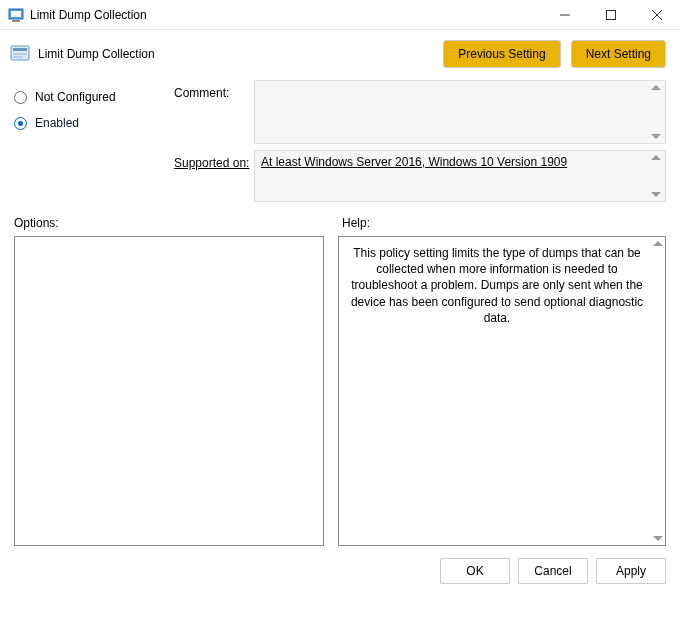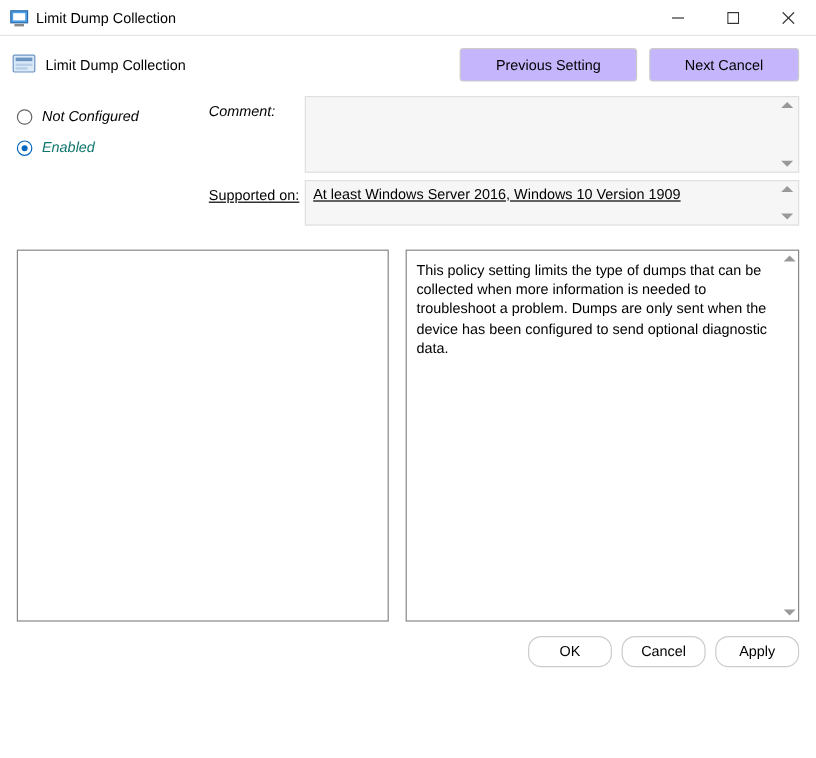--- a/index.html
+++ b/index.html
@@ -36,31 +36,30 @@
     align-items: center;
     padding: 10px 14px 8px 10px;
   }
   .header-row .hdr-icon {
     width:20px;height:18px;margin-right:8px;display:flex;align-items:center;justify-content:center;
   }
   .header-row .hdr-title { font-size: 12px; flex: 0 0 auto; }
   .header-row .spacer { flex: 1; }
   .navbtn {
     border: 1px solid #ccc;
-    background: #c4b5fd;
-    padding: 6px 29px;
+    background: #eab308;
+    padding: 6px 14px;
     font-size: 12px;
     margin-left: 10px;
     border-radius: 3px;
     cursor: pointer;
   }
   .section-top {
     display: flex;
     padding: 4px 14px 0 14px;
-    font-style: italic;
   }
   .radio-col {
     width: 160px;
     padding-top: 4px;
   }
   .radio-row {
     display: flex;
     align-items: center;
     height: 26px;
     cursor: pointer;
@@ -75,21 +74,21 @@
   }
   .radio.checked { border-color: #0067c0; }
   .radio.checked::after {
     content:'';
     position:absolute;
     left:3px; top:3px;
     width:5px; height:5px;
     border-radius:50%;
     background:#0067c0;
   }
-  .radio-row.sel { color:#0f766e; }
+  .radio-row.sel { color:#0f172a; }
   .labels-col {
     width: 80px;
     padding-top: 4px;
     font-size: 12px;
   }
   .labels-col .lbl { height: 26px; display:flex; align-items:flex-start; padding-top:2px; }
   .fields-col {
     flex: 1;
     display:flex;
     flex-direction:column;
@@ -103,21 +102,21 @@
   }
   .supported-row {
     display:flex;
     padding: 6px 14px 0 14px;
     text-decoration: underline;
   }
   .supported-box {
     position: relative;
     border: 1px solid #e0e0e0;
     background: #f6f6f6;
-    height: 38px;
+    height: 52px;
     width: 100%;
     padding: 4px 20px 4px 6px;
     font-size: 12px;
     color:#000;
   }
   .tri-up, .tri-down {
     position: absolute;
     right: 4px;
     width: 0; height: 0;
     border-left: 5px solid transparent;
@@ -136,21 +135,21 @@
     padding: 0 14px;
     gap: 14px;
   }
   .panel {
     border: 1px solid #888;
     height: 310px;
     background:#fff;
     position:relative;
   }
   .panel.options { width: 310px; }
-  .panel.help { flex:1; }
+  .panel.help { flex:1;text-align:center; }
   .help-inner {
     padding: 8px 18px 8px 8px;
     font-size: 12px;
     line-height: 1.35;
     overflow:hidden;
   }
   .help-inner p { margin: 0 0 12px 0; }
   .scroll-up, .scroll-down {
     position:absolute;
     right:2px;
@@ -162,21 +161,21 @@
   .scroll-down { bottom:4px; border-top:5px solid #999; }
   .footer {
     display:flex;
     justify-content:flex-end;
     padding: 12px 14px;
     gap: 8px;
   }
   .dlgbtn {
     border:1px solid #ccc;
     background:#fff;
-    border-radius:11px;
+    border-radius:1px;
     width: 70px;
     height: 26px;
     font-size:12px;
     cursor:pointer;
     display:flex;align-items:center;justify-content:center;
   }
 </style>
 </head>
 <body>
 
@@ -213,21 +212,21 @@
     <svg viewBox="0 0 20 18">
         <rect x="1" y="1" width="18" height="14" rx="1" fill="#dce9f7" stroke="#6a94c2"></rect>
         <rect x="3" y="3" width="14" height="3" fill="#6a94c2"></rect>
         <rect x="3" y="8" width="14" height="2" fill="#b7cfe8"></rect>
         <rect x="3" y="11" width="10" height="2" fill="#b7cfe8"></rect>
       </svg>
   </span>
   <span class="hdr-title">Limit Dump Collection</span>
   <span class="spacer"></span>
   <button class="navbtn">Previous Setting</button>
-  <button class="navbtn">Next Cancel</button>
+  <button class="navbtn">Next Setting</button>
 </div>
 
 <div class="section-top">
   <div class="radio-col">
     <div class="radio-row">
       <span class="radio"></span>
       <span>Not Configured</span>
     </div>
     <div class="radio-row sel">
       <span class="radio checked"></span>
@@ -252,20 +251,22 @@
   <div class="fields-col">
     <div class="supported-box">
       <span>At least Windows Server 2016, Windows 10 Version 1909</span>
       <span class="tri-up"></span>
       <span class="tri-down"></span>
     </div>
   </div>
 </div>
 
 <div class="mid-labels">
+  <div class="left">Options:</div>
+  <div class="right">Help:</div>
 </div>
 
 <div class="panels">
   <div class="panel options"></div>
   <div class="panel help">
     <div class="help-inner">
       <p>This policy setting limits the type of dumps that can be collected when more information is needed to troubleshoot a problem. Dumps are only sent when the device has been configured to send optional diagnostic data.</p>
     </div>
     <span class="scroll-up"></span>
     <span class="scroll-down"></span>

